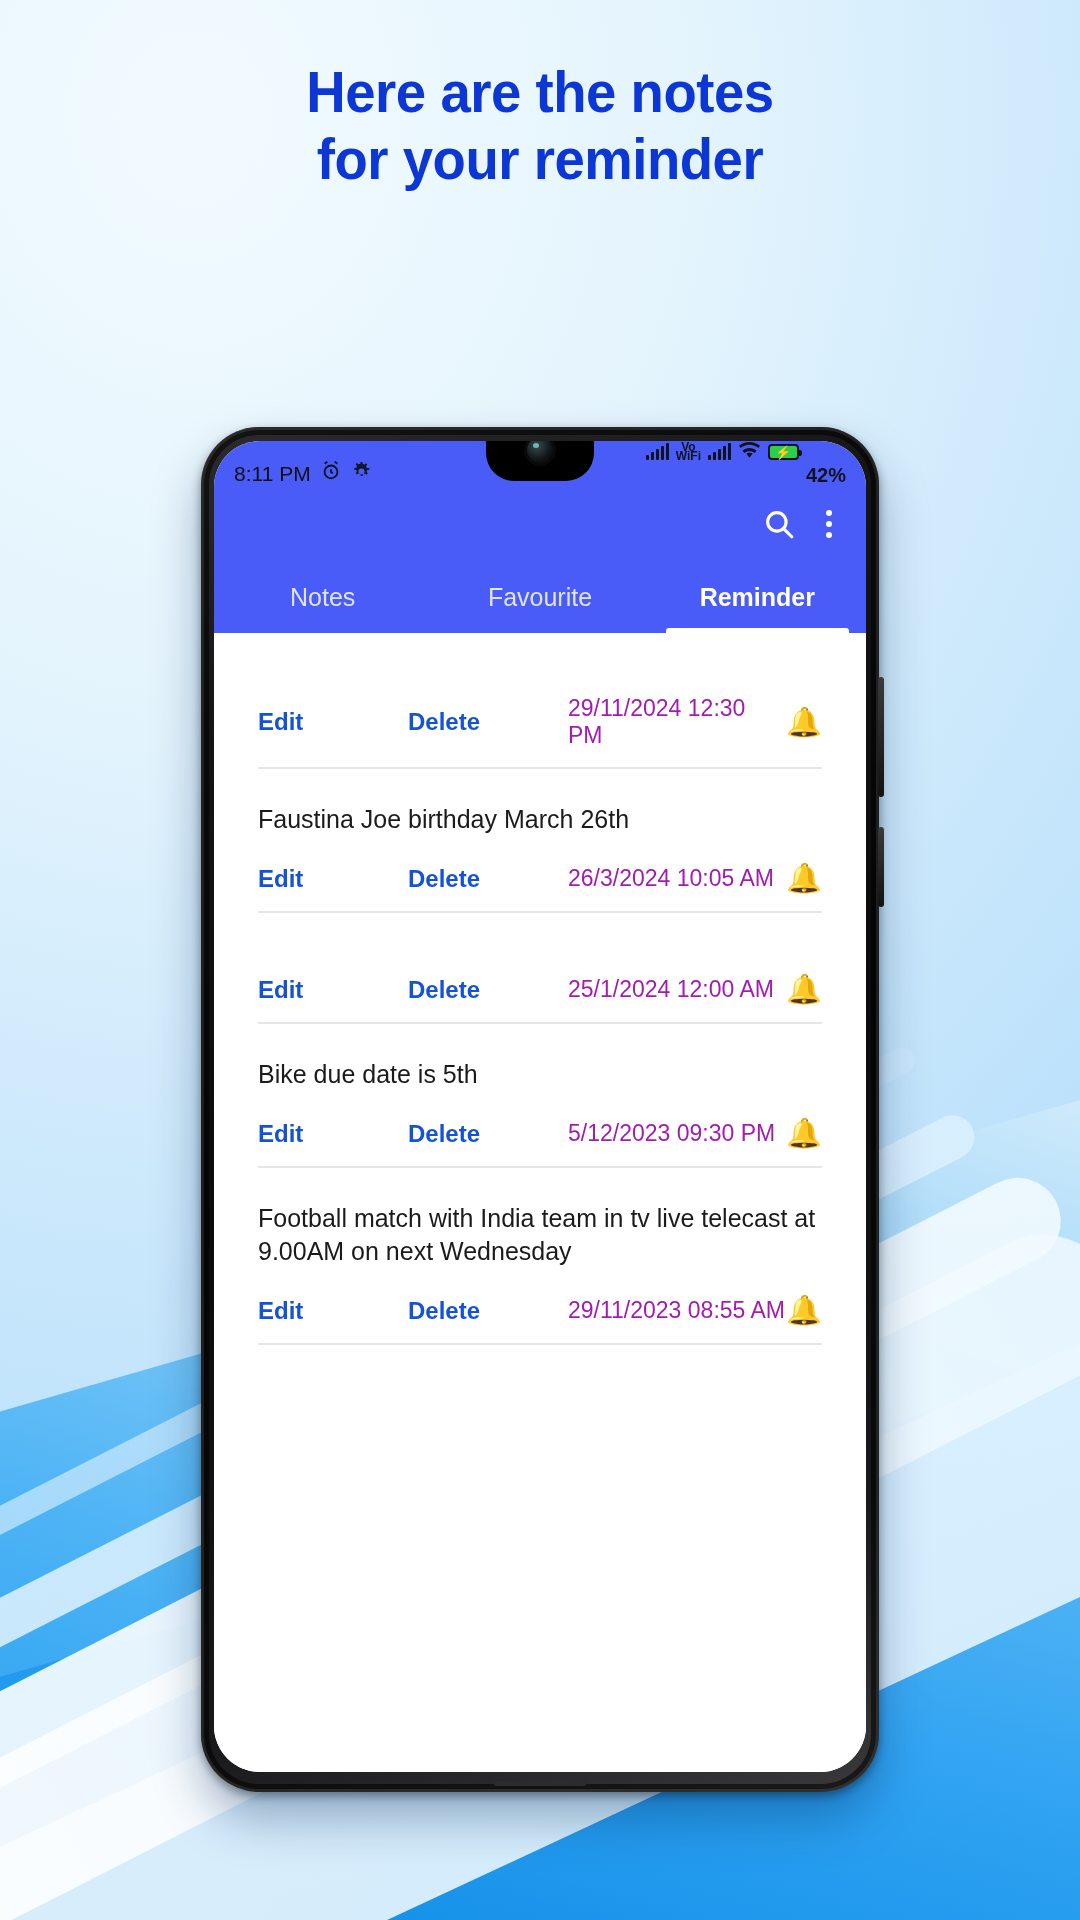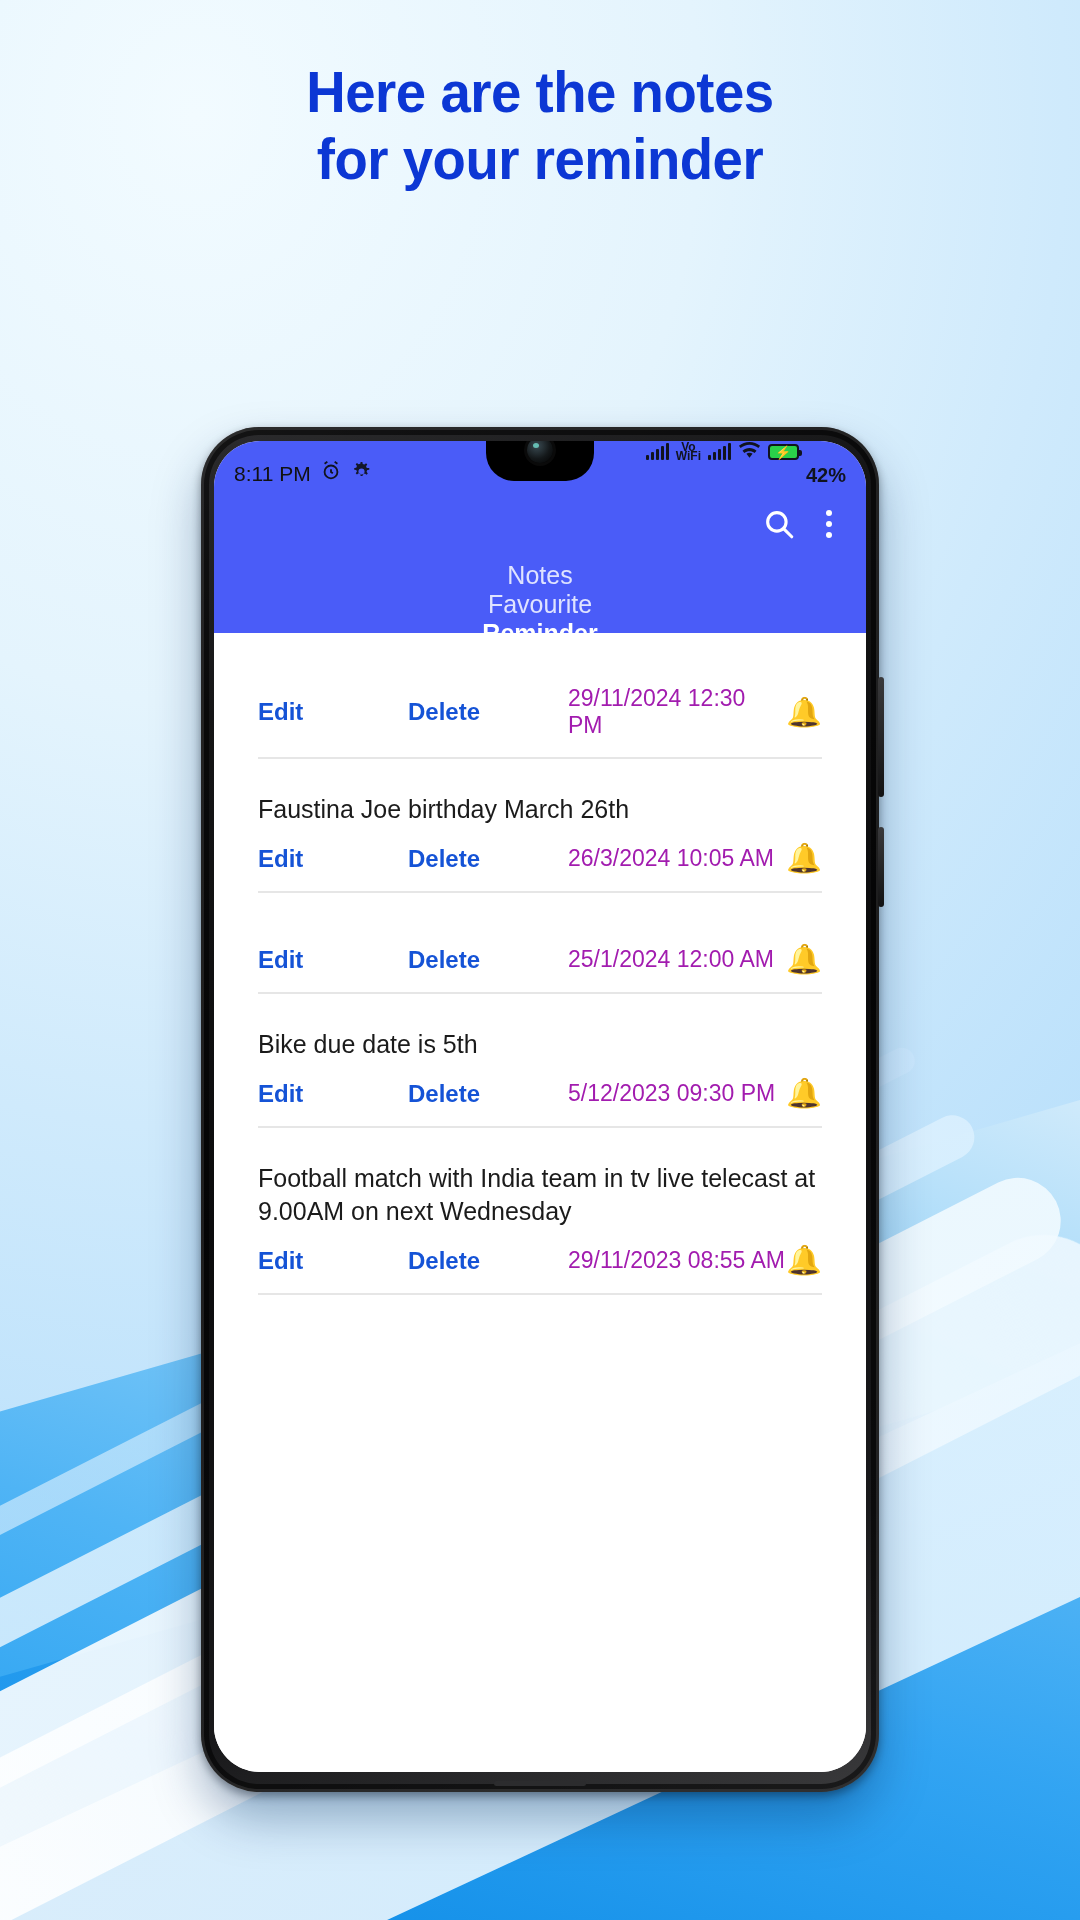--- a/index.html
+++ b/index.html
@@ -130,36 +130,36 @@
   }
   .batt:after{content:"";position:absolute;right:-5px;top:4px;width:3px;height:6px;background:#10131f;border-radius:0 2px 2px 0;}
   .batt .bolt{position:absolute;left:50%;top:50%;transform:translate(-50%,-50%);color:#10131f;font-size:13px;line-height:1;}
   .battpct{font-size:20px;font-weight:600;color:#10131f;margin-top:48px;}
 
   .toolbar{height:74px;display:flex;align-items:center;justify-content:flex-end;gap:30px;padding:0 34px;}
   .icon-btn{display:flex;align-items:center;justify-content:center;cursor:pointer;}
   .dots{display:flex;flex-direction:column;gap:5px;}
   .dots span{width:6px;height:6px;border-radius:50%;background:#fff;display:block;}
 
-  .tabs{display:flex;height:72px;flex-direction:column;}
+  .tabs{display:flex;height:72px;}
   .tab{
     flex:1;display:flex;align-items:center;justify-content:center;
     font-size:25px;color:#dfe3ff;font-weight:500;position:relative;
   }
   .tab.active{color:#ffffff;font-weight:600;}
   .tab.active:after{
     content:"";position:absolute;left:8%;right:8%;bottom:0;height:5px;background:#fff;border-radius:3px 3px 0 0;
   }
 
   
   .list{background:#fff;height:calc(100% - 192px);overflow:hidden;}
   .item{padding:34px 44px 0 44px;}
   .item-title{font-size:25px;color:#1b1b1b;line-height:1.32;}
   .item-row{
-    display:flex;align-items:center;margin-top:18px;padding-bottom:18px;
+    display:flex;align-items:center;margin-top:28px;padding-bottom:18px;
     border-bottom:2px solid #e6e6e6;
   }
   .act{color:#1553d6;font-weight:700;font-size:24px;cursor:pointer;}
   .act.edit{width:150px;}
   .act.del{width:160px;}
   .when{color:#a21caf;font-size:23px;flex:1;}
   .bell{font-size:29px;color:#ffcc00;line-height:1;}
 
   .home-ind{position:absolute;left:50%;bottom:6px;transform:translateX(-50%);width:92px;height:5px;background:#2c2c2e;border-radius:3px;}
 </style>

